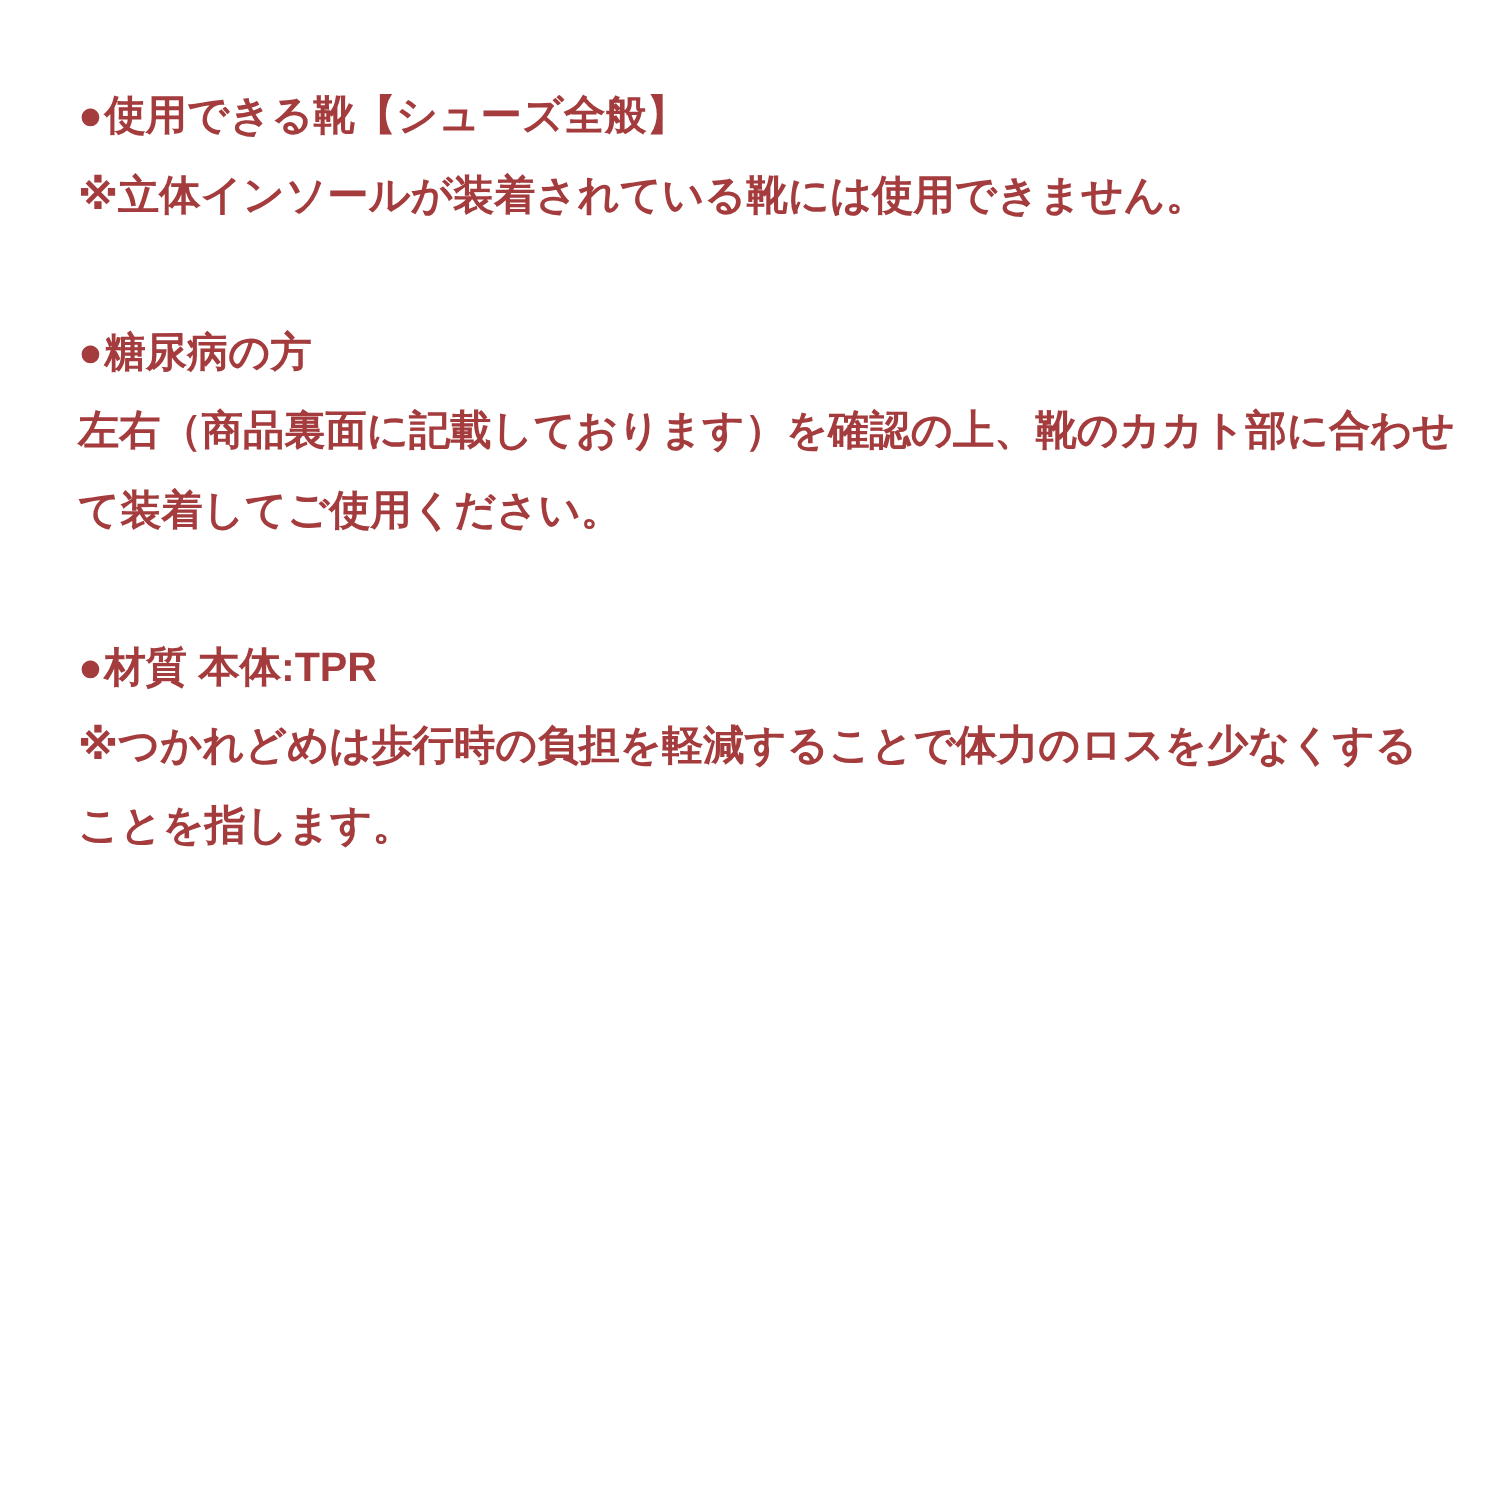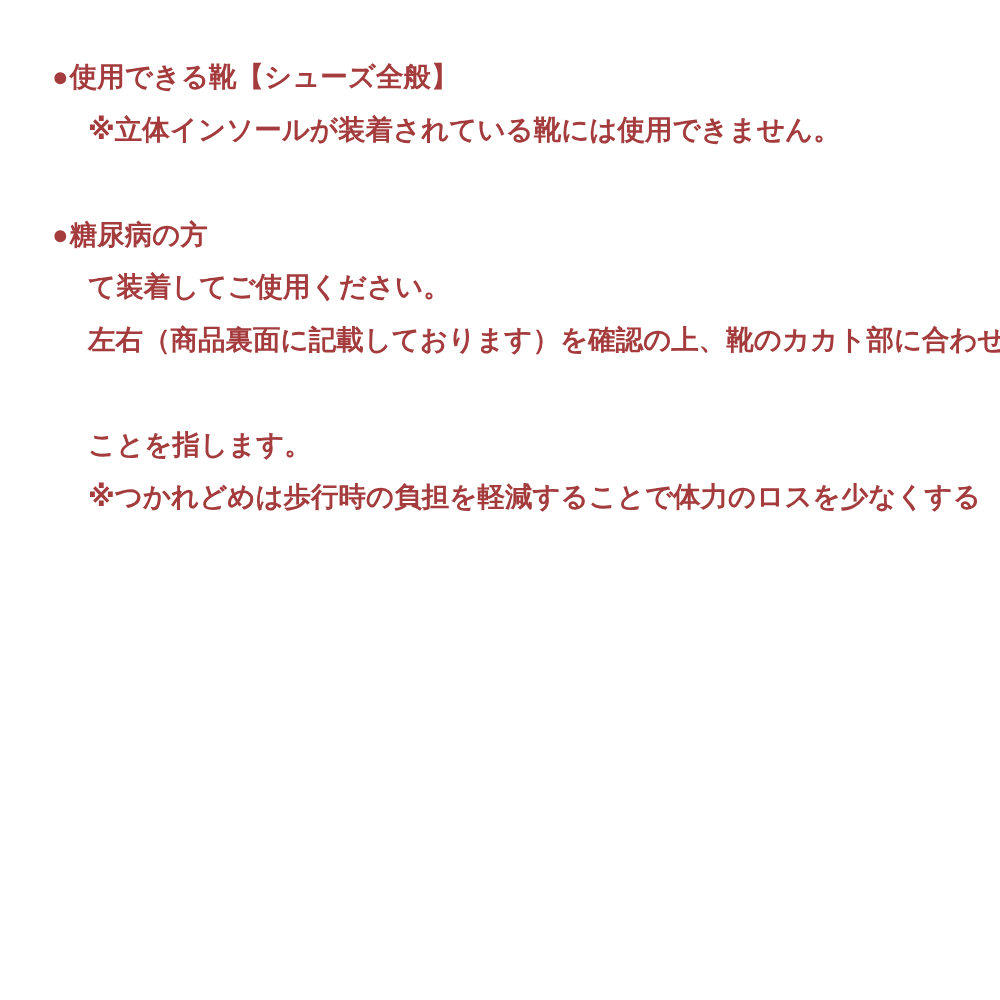--- a/index.html
+++ b/index.html
@@ -17,37 +17,38 @@
     font-family: "Liberation Sans", "DejaVu Sans", sans-serif;
     font-weight: 700;
     color: #A43B3D;
     font-size: 27.5px;
     line-height: 52.5px;
     letter-spacing: 0px;
   }
   .section { margin-bottom: 52.5px; }
   .heading { white-space: nowrap; }
   .bullet { margin-right: 1px; }
-  .line { white-space: nowrap; margin-left: 36px; }
+  .line { white-space: nowrap; }
 </style>
 </head>
 <body>
 
 <div class="page">
 
   <section class="section">
     <div class="heading"><span class="bullet">●</span><span>使用できる靴【シューズ全般】</span></div>
     <div class="line">※立体インソールが装着されている靴には使用できません。</div>
   </section>
 
   <section class="section">
     <div class="heading"><span class="bullet">●</span><span>糖尿病の方</span></div>
+    <div class="line">左右（商品裏面に記載しております）を確認の上、靴のカカト部に合わせ</div>
     <div class="line">て装着してご使用ください。</div>
-    <div class="line">左右（商品裏面に記載しております）を確認の上、靴のカカト部に合わせ</div>
   </section>
 
 
   <section class="section">
+    <div class="heading"><span class="bullet">●</span><span>材質 本体:TPR</span></div>
+    <div class="line">※つかれどめは歩行時の負担を軽減することで体力のロスを少なくする</div>
     <div class="line">ことを指します。</div>
-    <div class="line">※つかれどめは歩行時の負担を軽減することで体力のロスを少なくする</div>
   </section>
 
 </div>
 
 </body></html>

